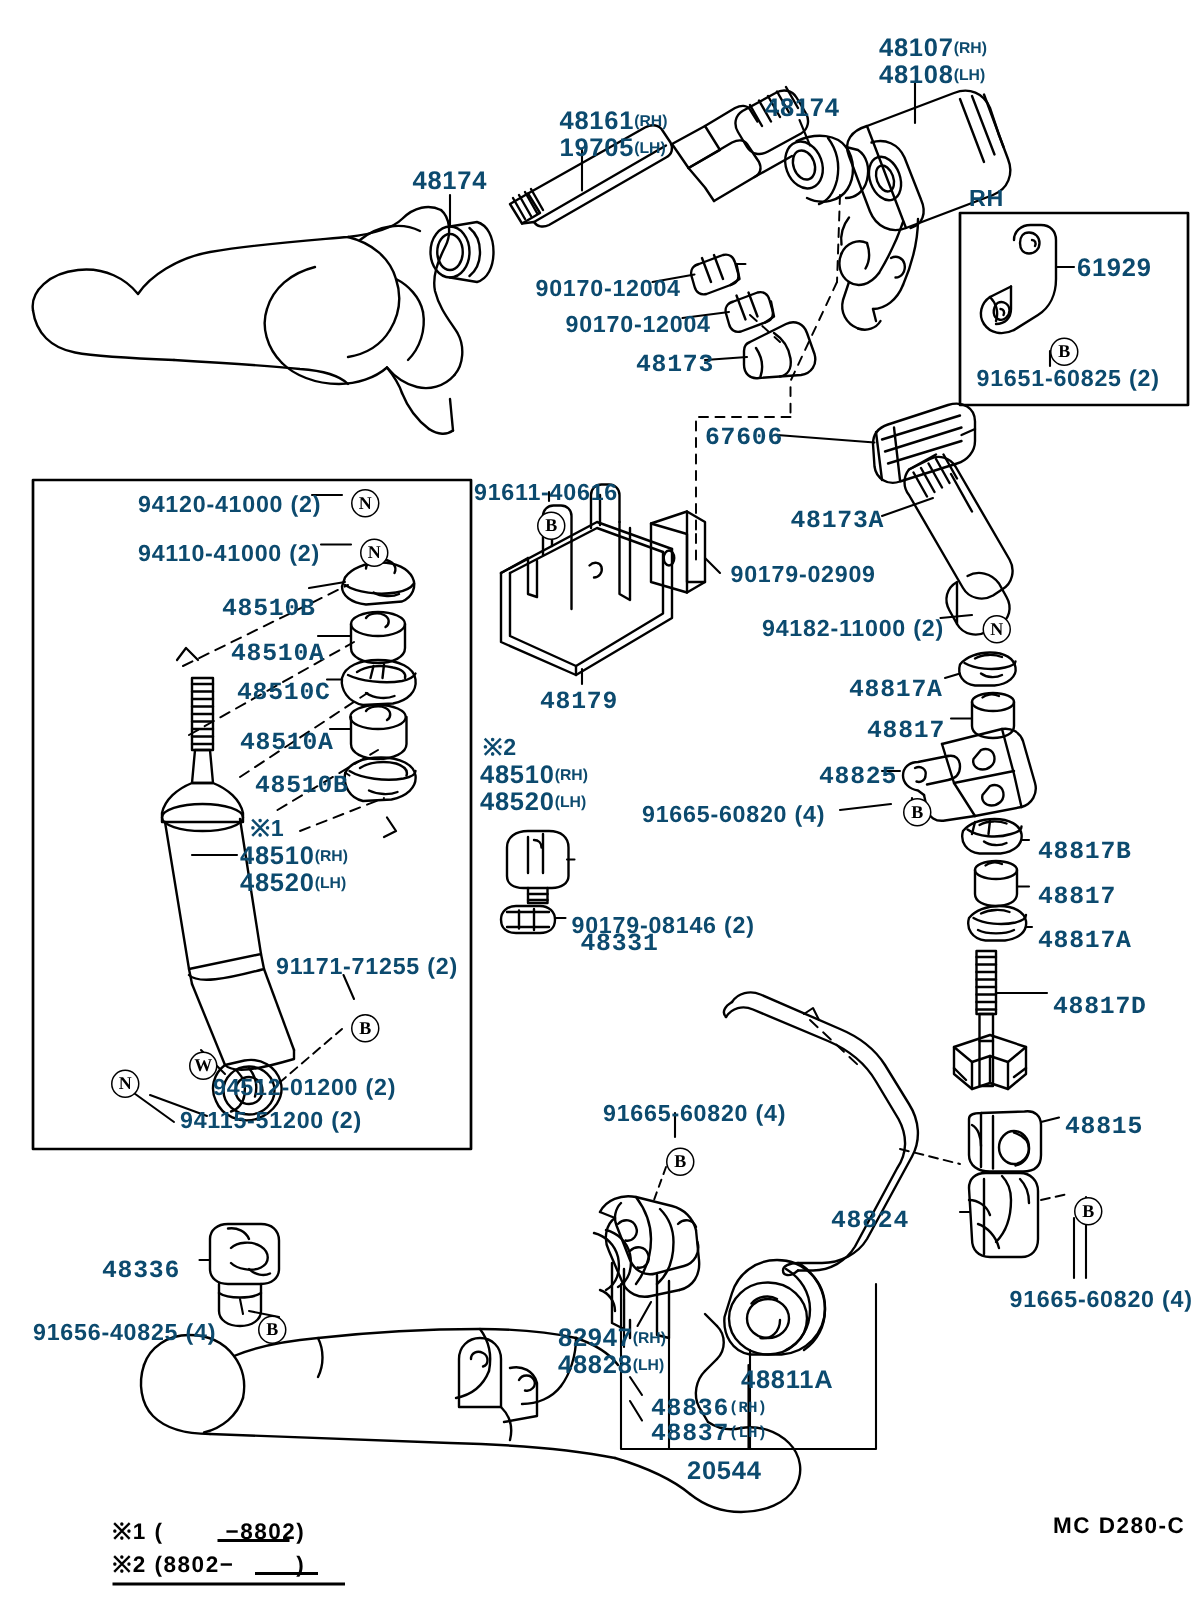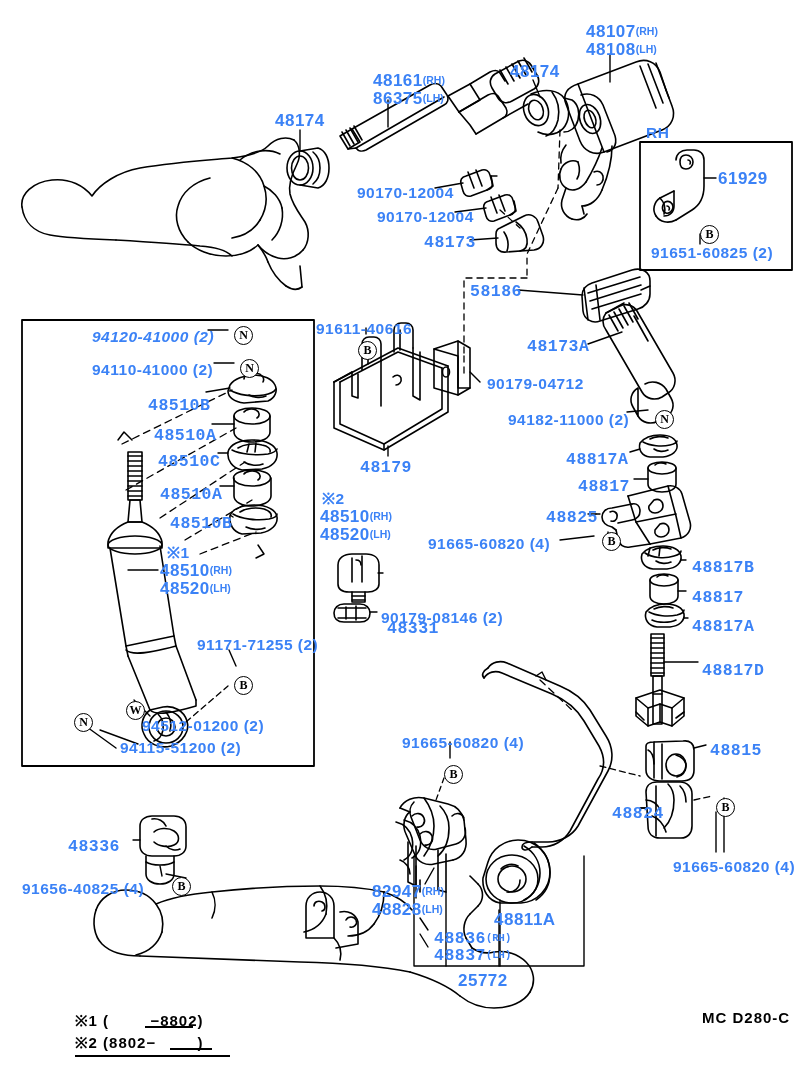--- a/index.html
+++ b/index.html
@@ -19,21 +19,21 @@
     position:absolute;left:0;top:0;width:800px;height:1074px;
     pointer-events:none;
   }
   .lbl{
     position:absolute;
     font-family:"Liberation Sans", sans-serif;
     font-weight:bold;
     letter-spacing:0.5px;
     white-space:nowrap;
     line-height:1.06;
-    color:#3b82f6;
+    color:#0c4a6e;
   }
   .s18{font-size:17px;}
   .s17{font-size:16.5px;font-family:Liberation Mono, monospace;}
   .s16{font-size:15.5px;}
   .sup{font-size:10.5px;letter-spacing:0px;vertical-align:2px;}
   .circ{
     position:absolute;
     border:1.7px solid #000;
     border-radius:50%;
     width:17px;height:17px;
@@ -463,71 +463,71 @@
       <path d="M665 202 C669 200 673 203 673 207 C673 211 669 214 666 213 C662 212 661 206 665 202 Z"></path>
       <path d="M667 206 C669 206 670 208 669 210"></path>
       <path d="M704 178 L716 178" stroke-width="1.4"></path>
       <path d="M700 234 L700 244" stroke-width="1.4"></path>
     </g>
   </svg>
 
   <div id="labels-layer">
       <div class="lbl s18" style="left: 275px; top: 112px;"><span>48174</span></div>
       <div class="lbl s18" style="left: 373px; top: 72px;"><span>48161</span><span class="sup">(RH)</span></div>
-      <div class="lbl s18" style="left: 373px; top: 90px;"><span>86375</span><span class="sup">(LH)</span></div>
+      <div class="lbl s18" style="left: 373px; top: 90px;"><span>19705</span><span class="sup">(LH)</span></div>
       <div class="lbl s18" style="left: 510px; top: 63px;"><span>48174</span></div>
       <div class="lbl s18" style="left: 586px; top: 23px;"><span>48107</span><span class="sup">(RH)</span></div>
       <div class="lbl s18" style="left: 586px; top: 41px;"><span>48108</span><span class="sup">(LH)</span></div>
       <div class="lbl s16" style="left: 357px; top: 185px;"><span>90170-12004</span></div>
       <div class="lbl s16" style="left: 377px; top: 209px;"><span>90170-12004</span></div>
       <div class="lbl s17" style="left: 424px; top: 234px;"><span>48173</span></div>
-      <div class="lbl s17" style="left: 470px; top: 283px;"><span>58186</span></div>
+      <div class="lbl s17" style="left: 470px; top: 283px;"><span>67606</span></div>
       <div class="lbl s17" style="left: 527px; top: 338px;"><span>48173A</span></div>
       <div class="lbl s16" style="left: 316px; top: 321px;"><span>91611-40616</span></div>
-      <div class="lbl s16" style="left: 487px; top: 376px;"><span>90179-04712</span></div>
+      <div class="lbl s16" style="left: 487px; top: 376px;"><span>90179-02909</span></div>
       <div class="lbl s17" style="left: 360px; top: 459px;"><span>48179</span></div>
       <div class="lbl s16" style="left: 508px; top: 412px;"><span>94182-11000 (2)</span></div>
-      <div class="lbl s16" style="left: 92px; top: 329px; font-style: italic;"><span>94120-41000 (2)</span></div>
+      <div class="lbl s16" style="left: 92px; top: 329px;"><span>94120-41000 (2)</span></div>
       <div class="lbl s16" style="left: 92px; top: 362px;"><span>94110-41000 (2)</span></div>
       <div class="lbl s17" style="left: 148px; top: 397px;"><span>48510B</span></div>
       <div class="lbl s17" style="left: 154px; top: 427px;"><span>48510A</span></div>
       <div class="lbl s17" style="left: 158px; top: 453px;"><span>48510C</span></div>
       <div class="lbl s17" style="left: 160px; top: 486px;"><span>48510A</span></div>
       <div class="lbl s17" style="left: 170px; top: 515px;"><span>48510B</span></div>
       <div class="lbl s16" style="left: 167px; top: 545px;"><span>※1</span></div>
       <div class="lbl s18" style="left: 160px; top: 562px;"><span>48510</span><span class="sup">(RH)</span></div>
       <div class="lbl s18" style="left: 160px; top: 580px;"><span>48520</span><span class="sup">(LH)</span></div>
       <div class="lbl s16" style="left: 322px; top: 491px;"><span>※2</span></div>
       <div class="lbl s18" style="left: 320px; top: 508px;"><span>48510</span><span class="sup">(RH)</span></div>
       <div class="lbl s18" style="left: 320px; top: 526px;"><span>48520</span><span class="sup">(LH)</span></div>
-      <div class="lbl s16" style="left: 184px; top: 637px; margin-left: 13px;"><span>91171-71255 (2)</span></div>
+      <div class="lbl s16" style="left: 184px; top: 637px;"><span>91171-71255 (2)</span></div>
       <div class="lbl s16" style="left: 142px; top: 718px;"><span>94512-01200 (2)</span></div>
       <div class="lbl s16" style="left: 120px; top: 740px;"><span>94115-51200 (2)</span></div>
       <div class="lbl s17" style="left: 387px; top: 572px; margin-top: 48px;"><span>48331</span></div>
       <div class="lbl s16" style="left: 381px; top: 610px;"><span>90179-08146 (2)</span></div>
       <div class="lbl s17" style="left: 566px; top: 451px;"><span>48817A</span></div>
       <div class="lbl s17" style="left: 578px; top: 478px;"><span>48817</span></div>
       <div class="lbl s17" style="left: 546px; top: 509px;"><span>48825</span></div>
       <div class="lbl s16" style="left: 428px; top: 536px;"><span>91665-60820 (4)</span></div>
       <div class="lbl s17" style="left: 692px; top: 559px;"><span>48817B</span></div>
       <div class="lbl s17" style="left: 692px; top: 589px;"><span>48817</span></div>
       <div class="lbl s17" style="left: 692px; top: 618px;"><span>48817A</span></div>
       <div class="lbl s17" style="left: 702px; top: 662px;"><span>48817D</span></div>
       <div class="lbl s17" style="left: 710px; top: 742px;"><span>48815</span></div>
-      <div class="lbl s17" style="left: 612px; top: 805px;"><span>48824</span></div>
+      <div class="lbl s17" style="left: 554px; top: 805px;"><span>48824</span></div>
       <div class="lbl s16" style="left: 673px; top: 859px;"><span>91665-60820 (4)</span></div>
       <div class="lbl s16" style="left: 402px; top: 735px;"><span>91665-60820 (4)</span></div>
       <div class="lbl s17" style="left: 68px; top: 838px;"><span>48336</span></div>
       <div class="lbl s16" style="left: 22px; top: 881px;"><span>91656-40825 (4)</span></div>
       <div class="lbl s18" style="left: 372px; top: 883px;"><span>82947</span><span class="sup">(RH)</span></div>
       <div class="lbl s18" style="left: 372px; top: 901px;"><span>48828</span><span class="sup">(LH)</span></div>
       <div class="lbl s17" style="left: 434px; top: 930px;"><span>48836</span><span class="sup">(RH)</span></div>
       <div class="lbl s17" style="left: 434px; top: 947px;"><span>48837</span><span class="sup">(LH)</span></div>
       <div class="lbl s18" style="left: 494px; top: 911px;"><span>48811A</span></div>
-      <div class="lbl s18" style="left: 458px; top: 972px;"><span>25772</span></div>
+      <div class="lbl s18" style="left: 458px; top: 972px;"><span>20544</span></div>
     </div>
 
   <div id="markers-layer">
       <div class="circ" style="left: 234px; top: 326px;">N</div>
       <div class="circ" style="left: 240px; top: 359px;">N</div>
       <div class="circ" style="left: 358px; top: 341px;">B</div>
       <div class="circ" style="left: 655px; top: 410px;">N</div>
       <div class="circ" style="left: 602px; top: 532px;">B</div>
       <div class="circ" style="left: 234px; top: 676px;">B</div>
       <div class="circ" style="left: 126px; top: 701px;">W</div>

